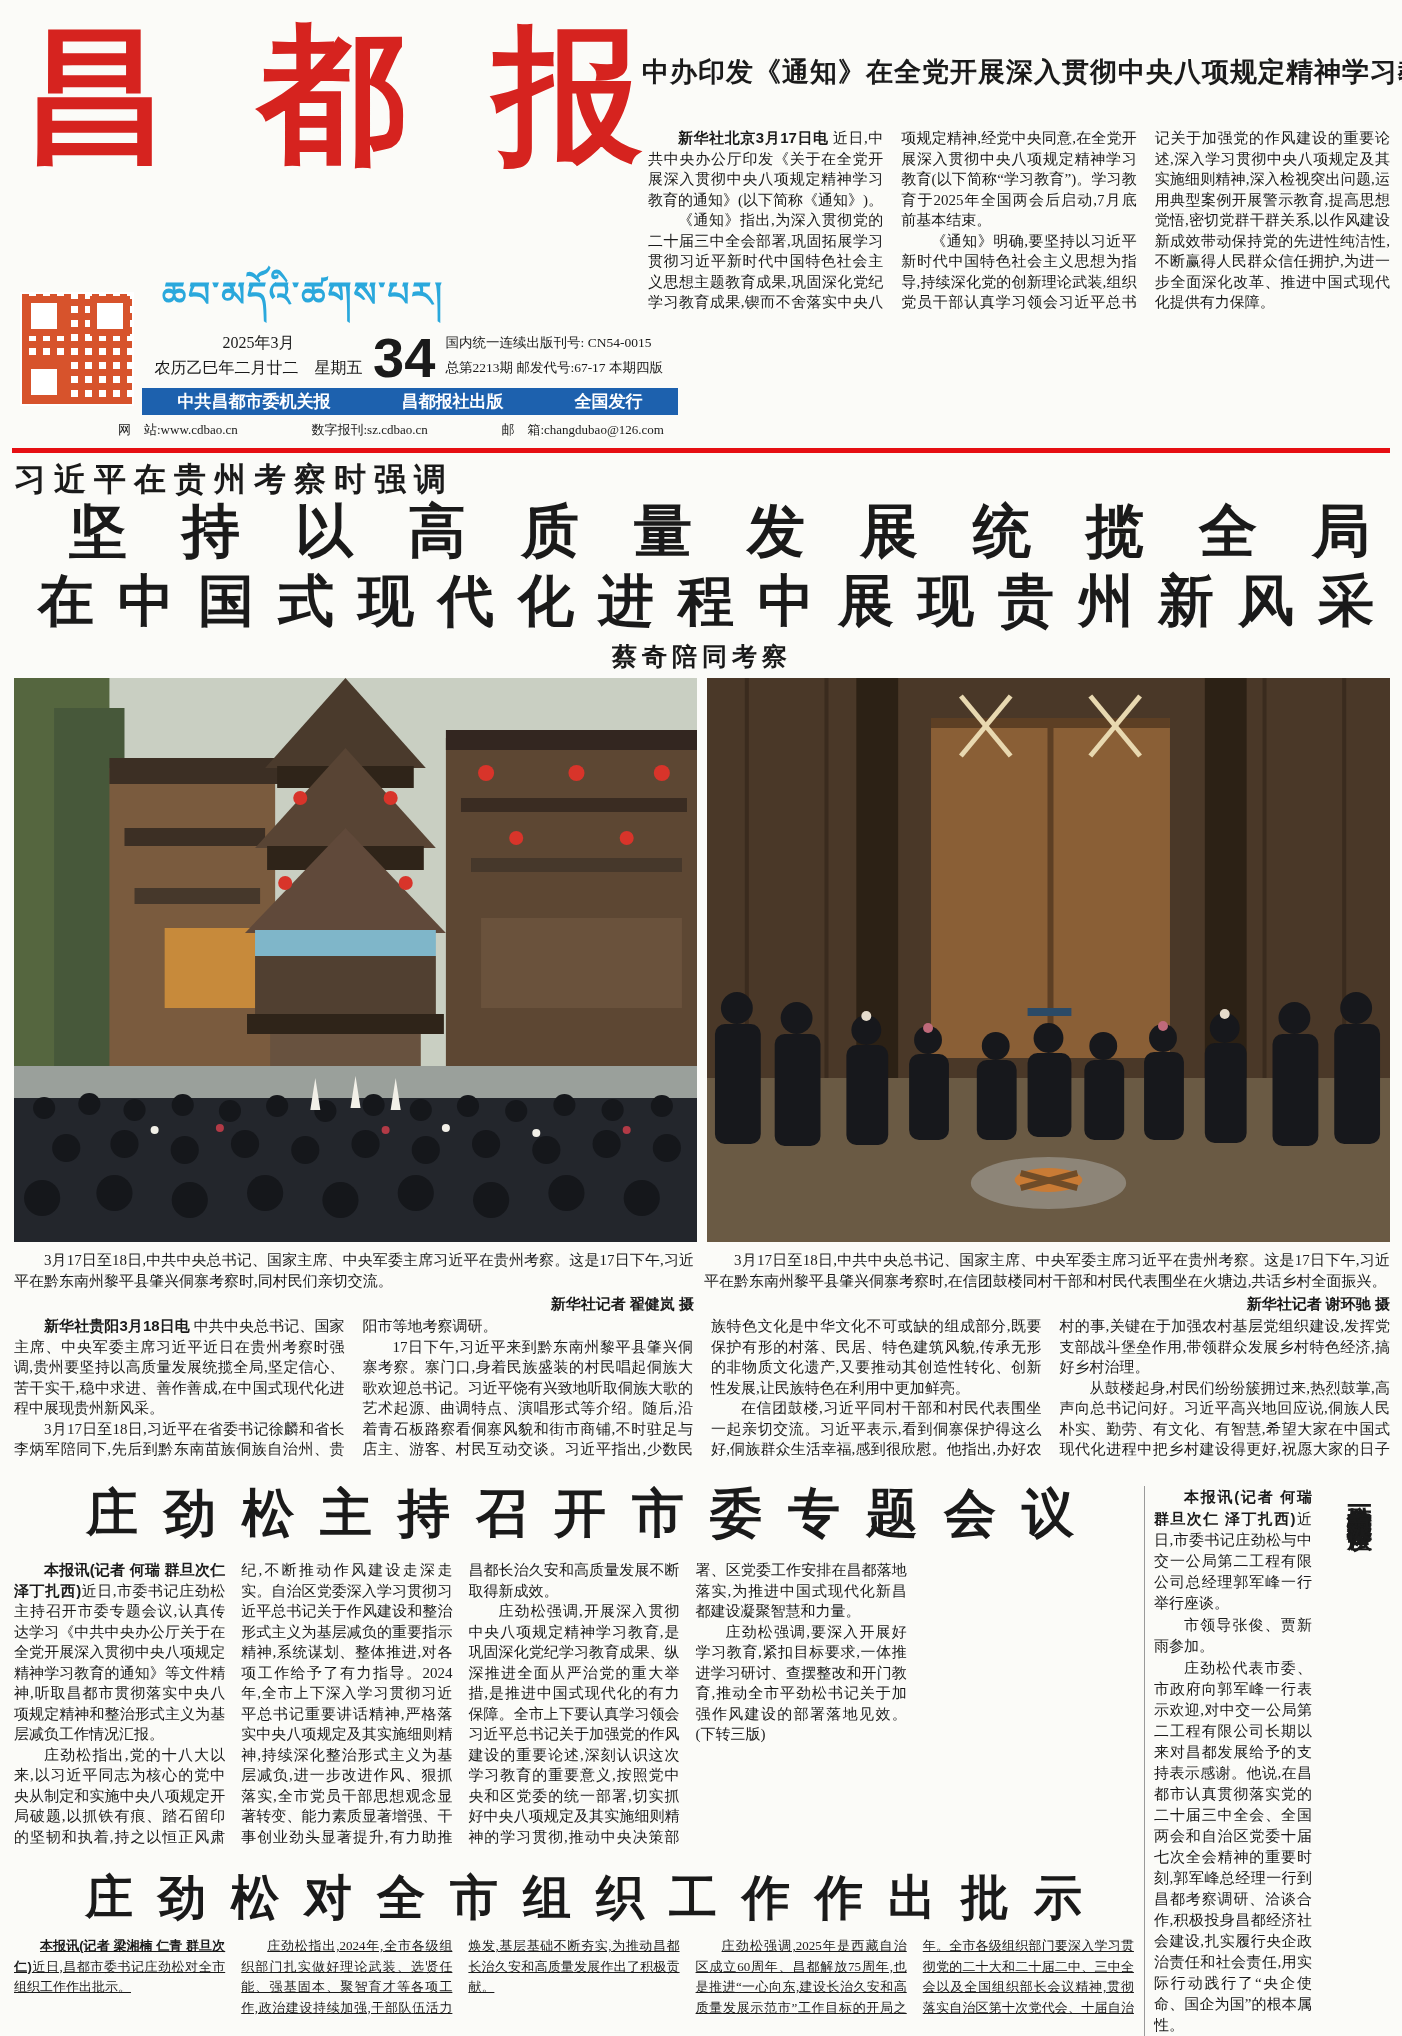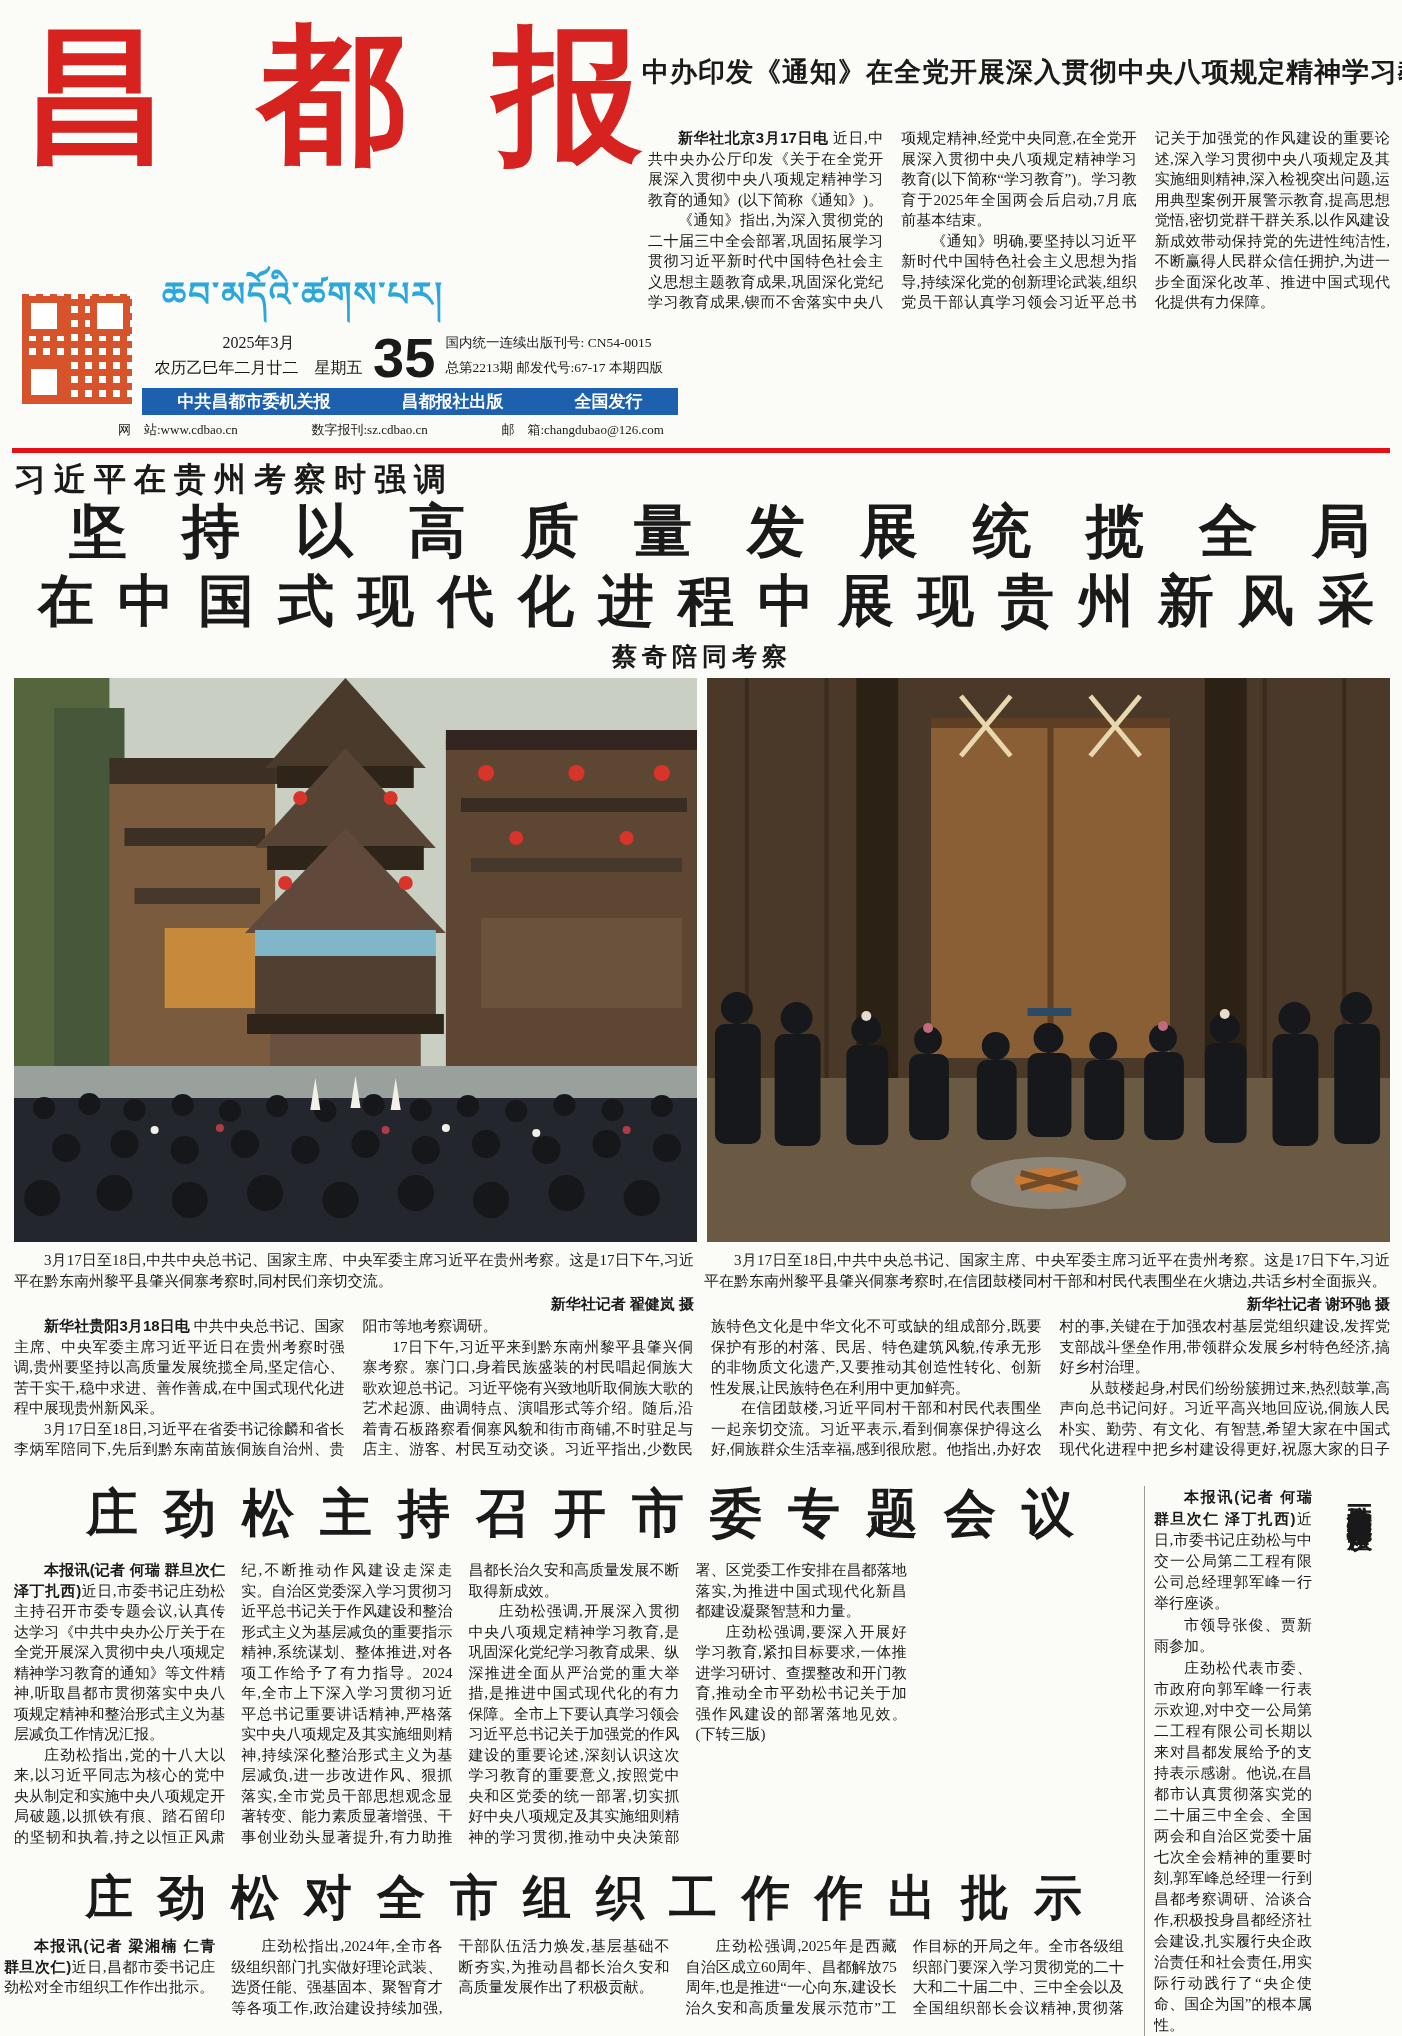--- a/index.html
+++ b/index.html
@@ -85,23 +85,23 @@
   #meeting-headline{position:absolute;left:14px;top:1486px;width:1120px;box-sizing:border-box;
     padding:0 46px;font-size:52px;line-height:56px;font-weight:900;white-space:nowrap;
     text-align:center;letter-spacing:26px;text-indent:26px;overflow:hidden;}
   #meeting-body{position:absolute;left:14px;top:1560px;width:1120px;height:296px;
     column-count:5;column-gap:16px;column-fill:auto;
     font-size:15px;line-height:20.5px;text-align:justify;overflow:hidden;}
 
   #instruction-headline{position:absolute;left:14px;top:1872px;width:1120px;box-sizing:border-box;
     padding:0 46px;font-size:48px;line-height:52px;font-weight:900;white-space:nowrap;
     text-align:center;letter-spacing:25px;text-indent:25px;overflow:hidden;}
-  #instruction-body{position:absolute;left:4px;top:1936px;width:1120px;height:100px;
+  #instruction-body{position:absolute;left:14px;top:1936px;width:1120px;height:100px;
     column-count:5;column-gap:16px;column-fill:auto;
-    font-size:15px;line-height:20.5px;text-align:justify;overflow:hidden;}
+    font-size:13px;line-height:20.5px;text-align:justify;overflow:hidden;text-decoration:underline;}
 
   
   #sidebar-divider{position:absolute;left:1144px;top:1486px;width:1px;height:550px;background:#9a9a9a;}
   #sidebar{position:absolute;left:1154px;top:1486px;width:248px;height:550px;display:flex;gap:10px;}
   #sidebar-text{width:158px;height:550px;overflow:hidden;font-size:15px;line-height:21px;text-align:justify;}
   #sidebar-headline{width:70px;height:550px;overflow:hidden;
     writing-mode:vertical-rl;text-orientation:upright;
     font-size:25px;line-height:64px;font-weight:900;letter-spacing:1px;
     font-family:"Liberation Sans","DejaVu Sans",sans-serif;}
   .headline-sans{font-family:"Liberation Sans","DejaVu Sans",sans-serif;}
@@ -120,21 +120,21 @@
     <i class="tl"></i>
     <i class="tr"></i>
     <i class="bl"></i>
   </div>
 
 <div id="pub-block">
   <div id="pub-left">
     <div>2025年3月</div>
     <div>农历乙巳年二月廿二　星期五</div>
   </div>
-  <div id="pub-day" class="sans">35</div>
+  <div id="pub-day" class="sans">34</div>
   <div id="pub-right">
     <div>国内统一连续出版刊号: CN54-0015</div>
     <div>总第2213期 邮发代号:67-17 本期四版</div>
   </div>
 </div>
 
 <div id="org-bar" class="sans">
 
 <span>中共昌都市委机关报</span>
     <span>昌都报社出版</span>

